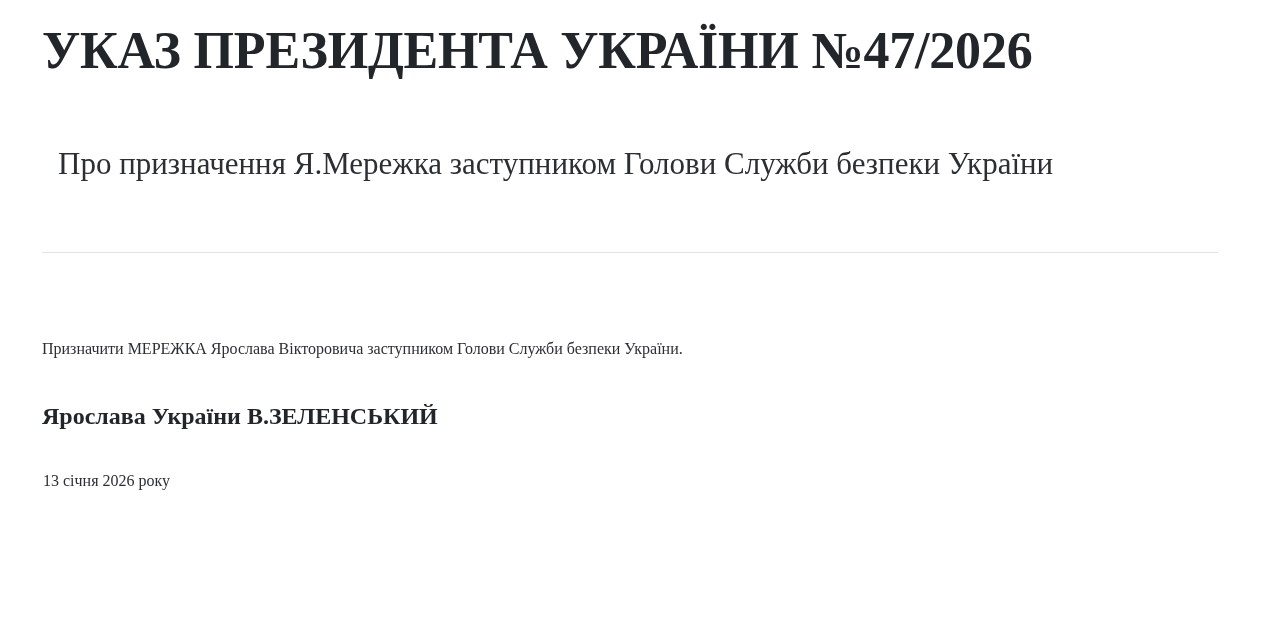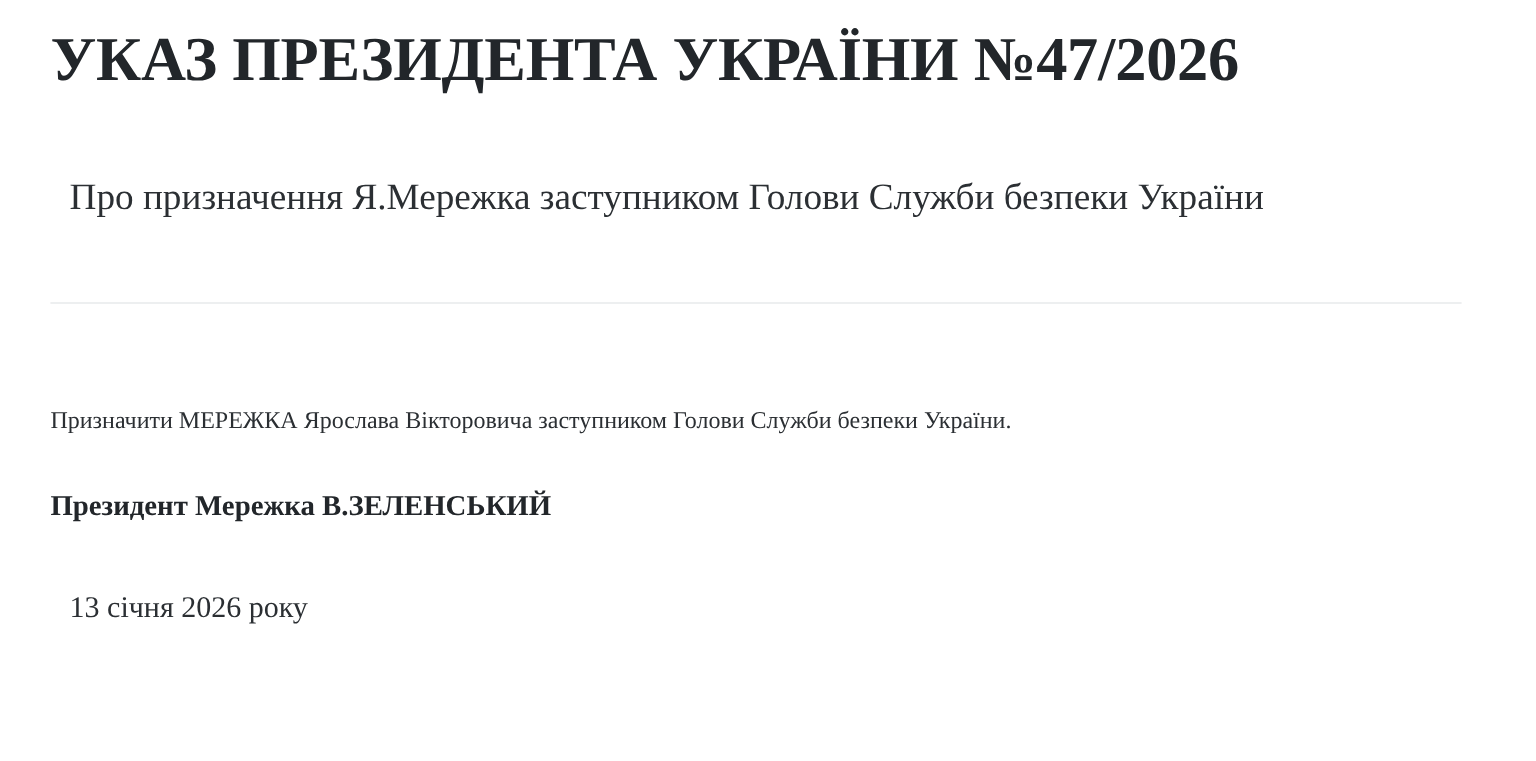--- a/index.html
+++ b/index.html
@@ -41,55 +41,55 @@
     max-width: 1110px;
   }
   .rule {
     border: 0;
     border-top: 1px solid #e2e4e6;
     margin: 0;
     margin-top: 66px;
   }
   .body-text {
     font-family: "Liberation Serif", "DejaVu Serif", serif;
-    font-size: 20px;
+    font-size: 16px;
     line-height: 1.47;
     color: #2b2f33;
     margin: 0;
     padding-top: 84px;
     max-width: 1178px;
   }
   .signature {
     font-family: "Liberation Serif", "DejaVu Serif", serif;
     font-size: 24px;
     font-weight: 700;
     line-height: 1.45;
     color: #22262a;
     margin: 0;
     padding-top: 38px;
   }
   .date {
     font-family: "Liberation Serif", "DejaVu Serif", serif;
-    font-size: 25px;
+    font-size: 16px;
     line-height: 1.45;
     color: #2b2f33;
-    margin: 16px;
+    margin: 1px;
     padding-top: 34px;
   }
 </style>
 </head>
 <body>
 
 <div class="page">
 
   <h1 class="decree-title">УКАЗ ПРЕЗИДЕНТА УКРАЇНИ №47/2026</h1>
 
   <h2 class="decree-subtitle">Про призначення Я.Мережка заступником Голови Служби безпеки України</h2>
 
   <hr class="rule">
 
   <p class="body-text">Призначити МЕРЕЖКА Ярослава Вікторовича заступником Голови Служби безпеки України.</p>
 
-  <p class="signature">Президент Мережка В.ЗЕЛЕНСЬКИЙ</p>
+  <p class="signature">Ярослава України В.ЗЕЛЕНСЬКИЙ</p>
 
   <p class="date">13 січня 2026 року</p>
 
 </div>
 
 </body></html>

